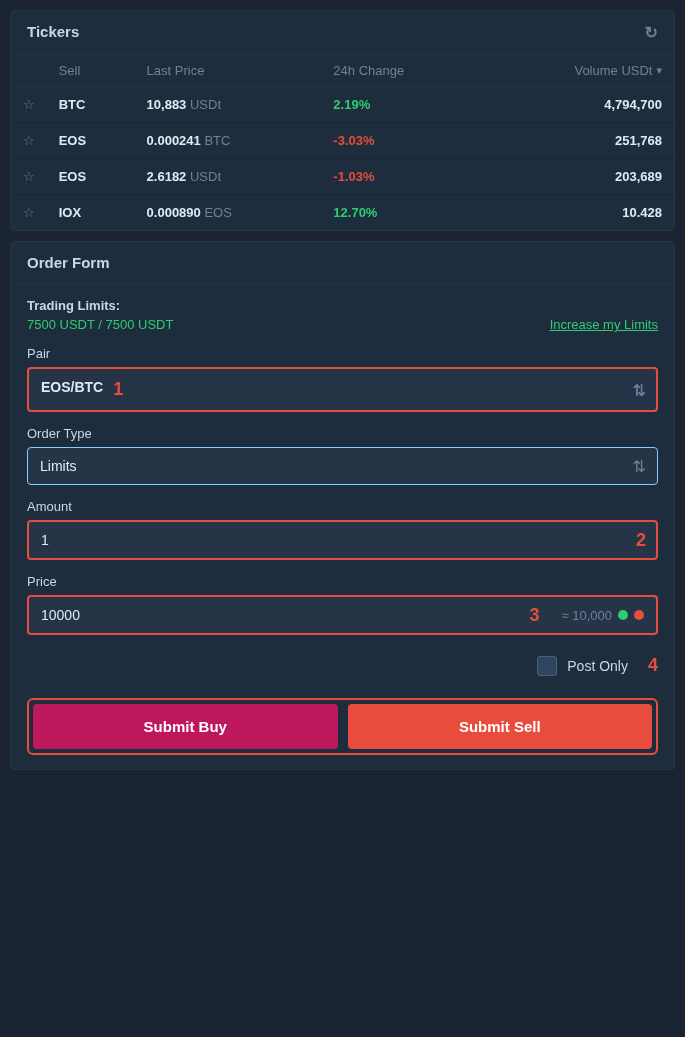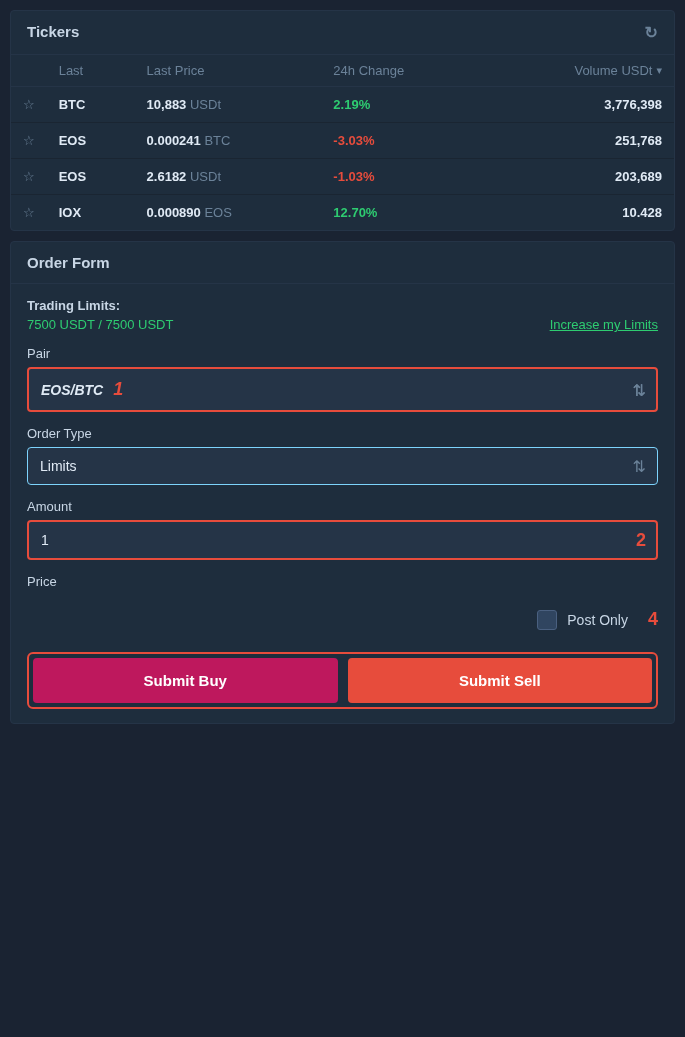--- a/index.html
+++ b/index.html
@@ -349,40 +349,40 @@
 
 <div class="panel">
   <div class="panel-header">
     <span>Tickers</span>
     <span class="refresh-icon">↻</span>
   </div>
   <table class="tickers-table">
     <thead>
       <tr>
         <th></th>
-        <th>Last</th>
+        <th>Sell</th>
         <th>Last Price</th>
         <th>24h Change</th>
         <th>
           <div class="col-volume">
             <span>Volume USDt</span>
             <span class="sort-icon">▾</span>
           </div>
         </th>
       </tr>
     </thead>
     <tbody id="tickers-body">
     <tr>
       <td class="star-cell">☆</td>
       <td class="name-cell">BTC</td>
       <td class="price-cell">
         10,883 <span class="price-unit">USDt</span>
       </td>
       <td class="change-positive">2.19%</td>
-      <td class="volume-cell">3,776,398</td>
+      <td class="volume-cell">4,794,700</td>
     </tr>
         <tr>
       <td class="star-cell">☆</td>
       <td class="name-cell">EOS</td>
       <td class="price-cell">
         0.000241 <span class="price-unit">BTC</span>
       </td>
       <td class="change-negative">-3.03%</td>
       <td class="volume-cell">251,768</td>
     </tr>
@@ -418,21 +418,21 @@
       <div class="trading-limits-label">Trading Limits:</div>
       <div class="trading-limits-row">
         <span class="trading-limits-value">7500 USDT / 7500 USDT</span>
         <span class="increase-limits-link">Increase my Limits</span>
       </div>
     </div>
 
     <div class="form-group">
       <div class="form-label">Pair</div>
       <div class="select-wrapper">
-        <div class="form-input pair-select" style="display:flex; align-items:center; cursor:pointer;font-style:italic;">
+        <div class="form-input pair-select" style="display:flex; align-items:flex-start; cursor:pointer;">
           <span class="pair-value">EOS/BTC</span>
           <span class="step-label">1</span>
         </div>
         <span style="position:absolute; right:12px; top:50%; transform:translateY(-50%); color:#6b8299; font-size:16px; pointer-events:none;">⇅</span>
       </div>
     </div>
 
     <div class="form-group">
       <div class="form-label">Order Type</div>
       <div class="select-wrapper">
@@ -447,20 +447,29 @@
     <div class="form-group">
       <div class="form-label">Amount</div>
       <div class="amount-input-box amount-main">
         <input class="input-field" type="text" value="1" style="">
         <span class="step-label">2</span>
       </div>
     </div>
 
     <div class="form-group">
       <div class="form-label">Price</div>
+      <div class="amount-input-box price-main">
+        <input class="input-field" type="text" value="10000" style="">
+        <span class="step-label">3</span>
+        <div class="price-approx">
+          <span>≈ 10,000</span>
+          <span class="dot-green"></span>
+          <span class="dot-red"></span>
+        </div>
+      </div>
     </div>
 
     <div class="post-only-row">
       <span class="checkbox-box"></span>
       <span class="post-only-label">Post Only</span>
       <span class="step-label-4">4</span>
     </div>
 
     <div class="submit-row">
       <button class="submit-buy-btn">Submit Buy</button>

